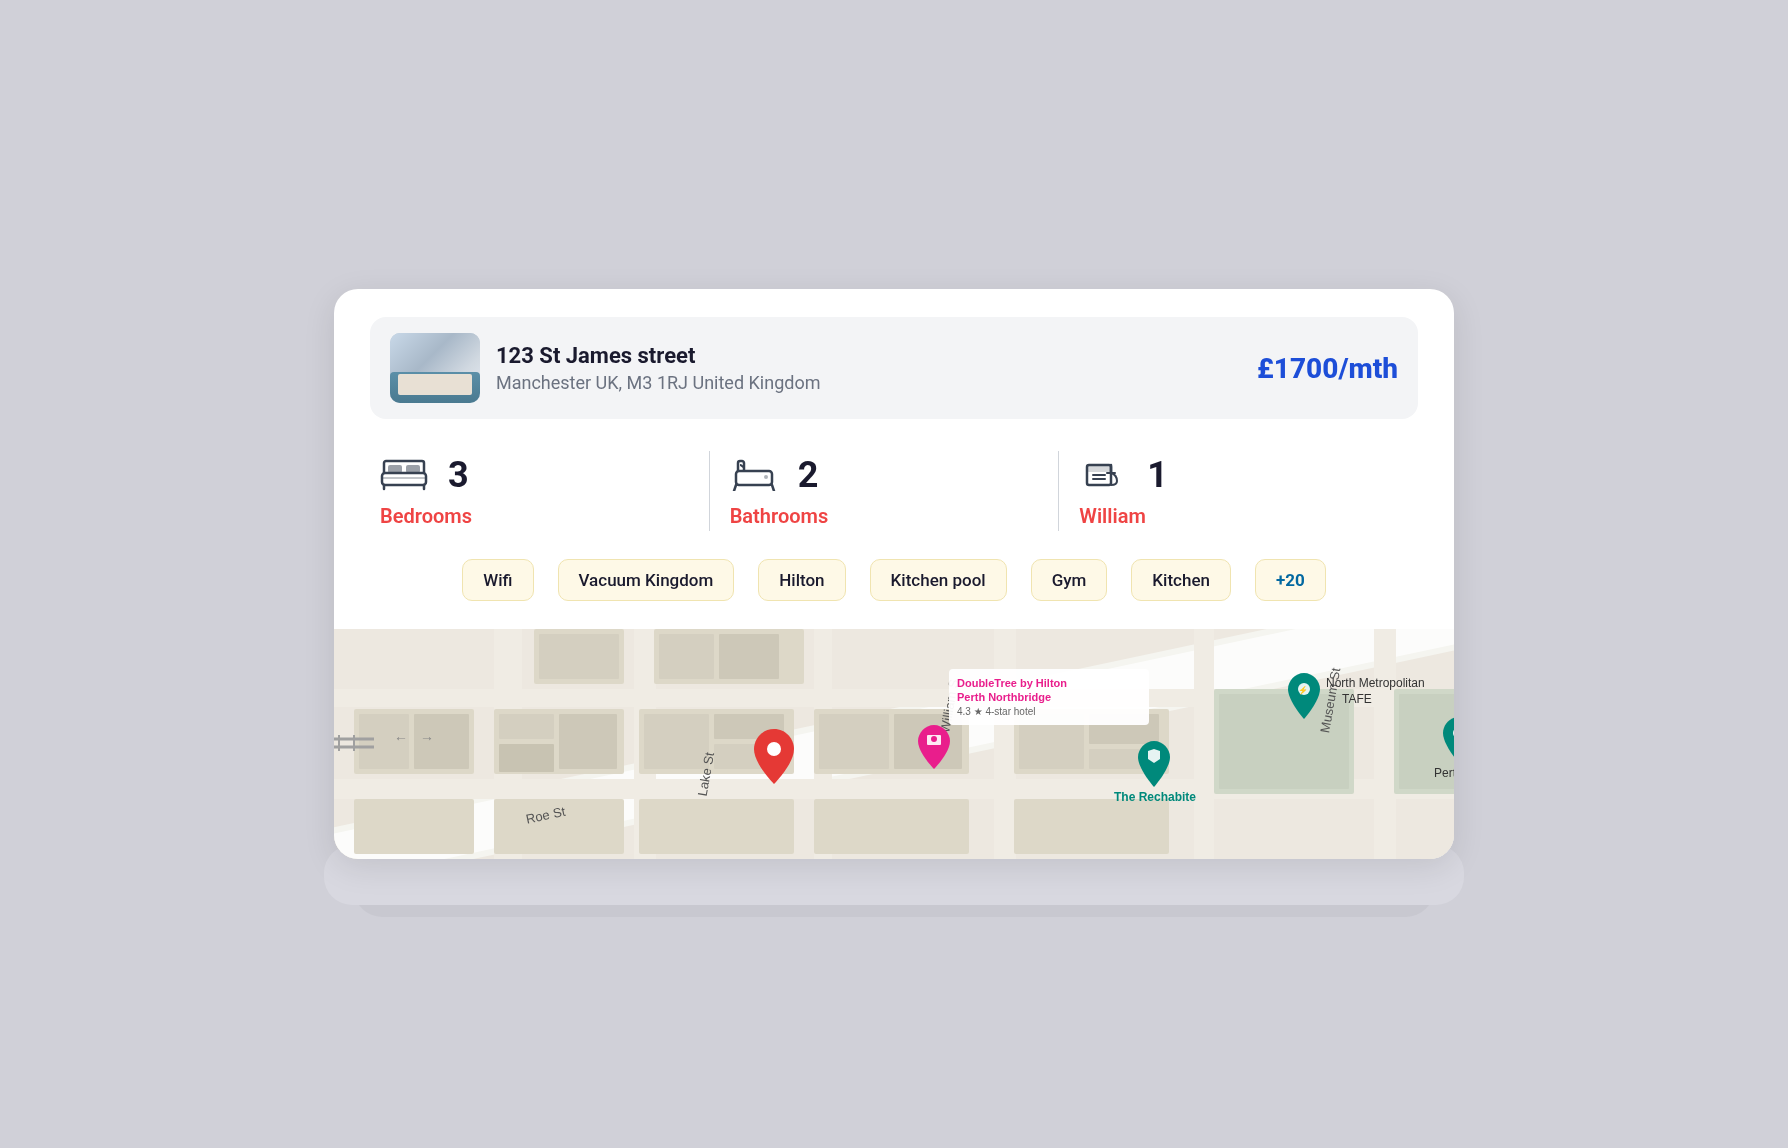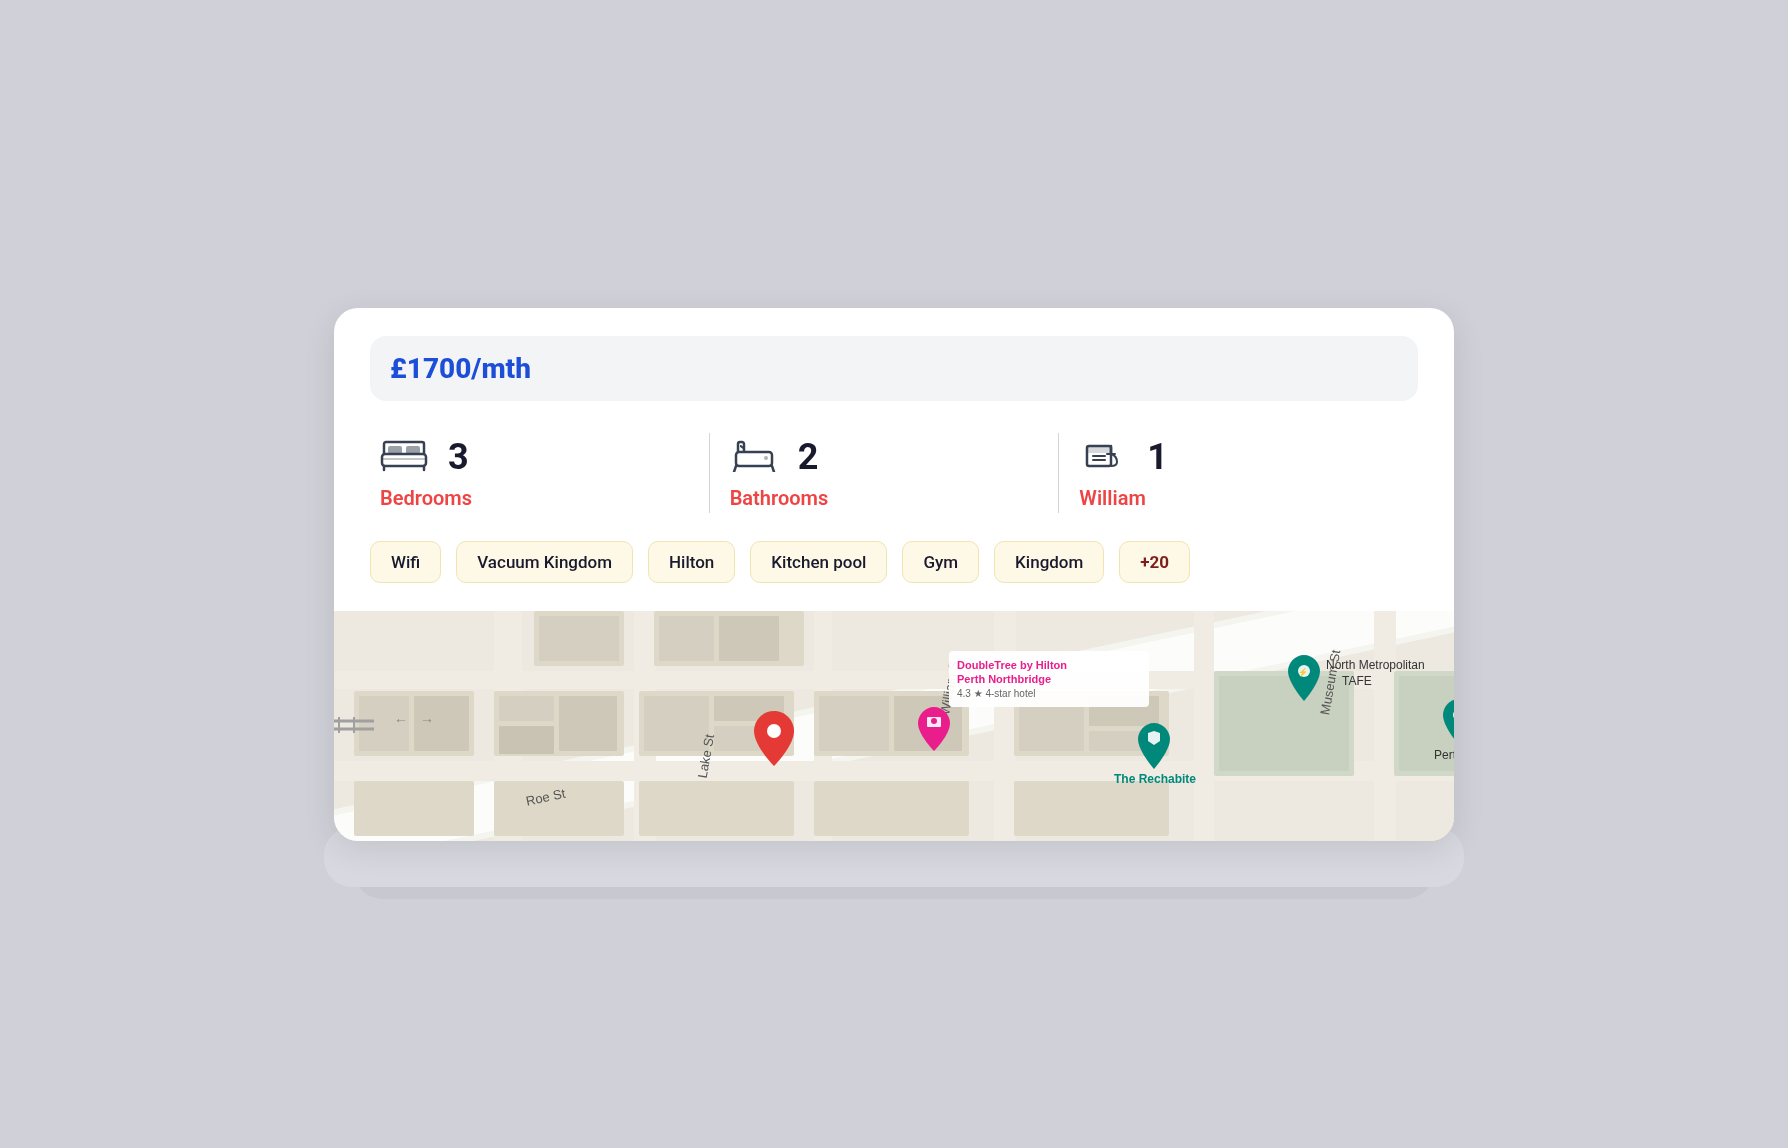--- a/index.html
+++ b/index.html
@@ -183,37 +183,38 @@
     .stat-label {
       font-size: 20px;
       font-weight: 600;
       color: #ef4444;
     }
 
     
     .amenities-section {
       display: flex;
       flex-wrap: wrap;
-      gap: 15px;
+      gap: 24px;
       margin-bottom: 28px;
+      justify-content: center;
     }
 
     .amenity-tag {
       background: #fef9e7;
       border: 1.5px solid #f0e4b0;
       border-radius: 10px;
       padding: 10px 20px;
       font-size: 17px;
       font-weight: 500;
       color: #1a1a2e;
       white-space: nowrap;
     }
 
     .amenity-tag.more {
-      color: #7f1d1d;
+      color: #0369a1;
       border-color: #f0e4b0;
       background: #fef9e7;
       font-weight: 700;
     }
 
     
     .map-section {
       border-radius: 0 0 24px 24px;
       overflow: hidden;
       margin: 0 -36px;
@@ -231,20 +232,31 @@
 </head>
 <body>
 
 <div class="card-wrapper">
   <div class="shadow-back"></div>
   <div class="shadow-mid"></div>
 
   <div class="card">
 
     <div class="property-header">
+      <div class="property-header-left">
+        <div class="property-image">
+          <div class="property-image-inner">
+            
+          </div>
+        </div>
+        <div class="property-info">
+          <span class="property-address">123 St James street</span>
+          <span class="property-location">Manchester UK, M3 1RJ United Kingdom</span>
+        </div>
+      </div>
       <div class="property-price">£1700/mth</div>
     </div>
 
     <div class="stats-section">
 
       <div class="stat-item">
         <div class="stat-icon-row">
           <div class="stat-icon">
             <svg width="48" height="36" viewBox="0 0 48 36" fill="none" xmlns="http://www.w3.org/2000/svg">
               <rect x="2" y="18" width="44" height="12" rx="3" stroke="#374151" stroke-width="2.5" fill="none"></rect>
@@ -303,21 +315,21 @@
       </div>
 
     </div>
 
     <div class="amenities-section">
       <div class="amenity-tag">Wifi</div>
       <div class="amenity-tag">Vacuum Kingdom</div>
       <div class="amenity-tag">Hilton</div>
       <div class="amenity-tag">Kitchen pool</div>
       <div class="amenity-tag">Gym</div>
-      <div class="amenity-tag">Kingdom</div>
+      <div class="amenity-tag">Kitchen</div>
       <div class="amenity-tag more">+20</div>
     </div>
 
     <div class="map-section">
       <svg class="map-svg" viewBox="0 0 1200 230" preserveAspectRatio="xMidYMid slice" xmlns="http://www.w3.org/2000/svg">
 
         <rect width="1200" height="230" fill="#ede8e0"></rect>
 
         <rect x="-50" y="80" width="1300" height="60" transform="rotate(-12, 600, 115)" fill="#f5f5f0"></rect>
         <rect x="-50" y="86" width="1300" height="48" transform="rotate(-12, 600, 115)" fill="#ffffff" opacity="0.7"></rect>

